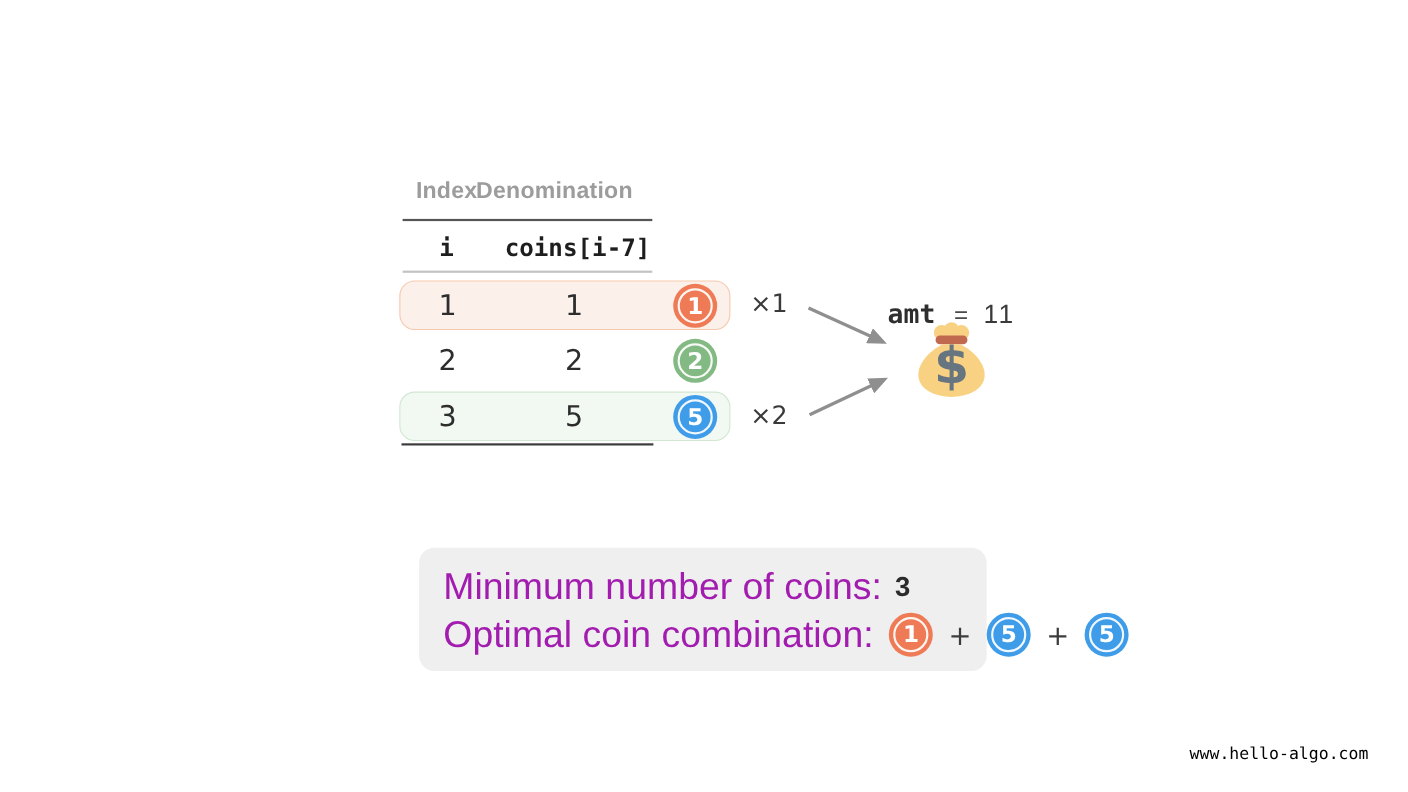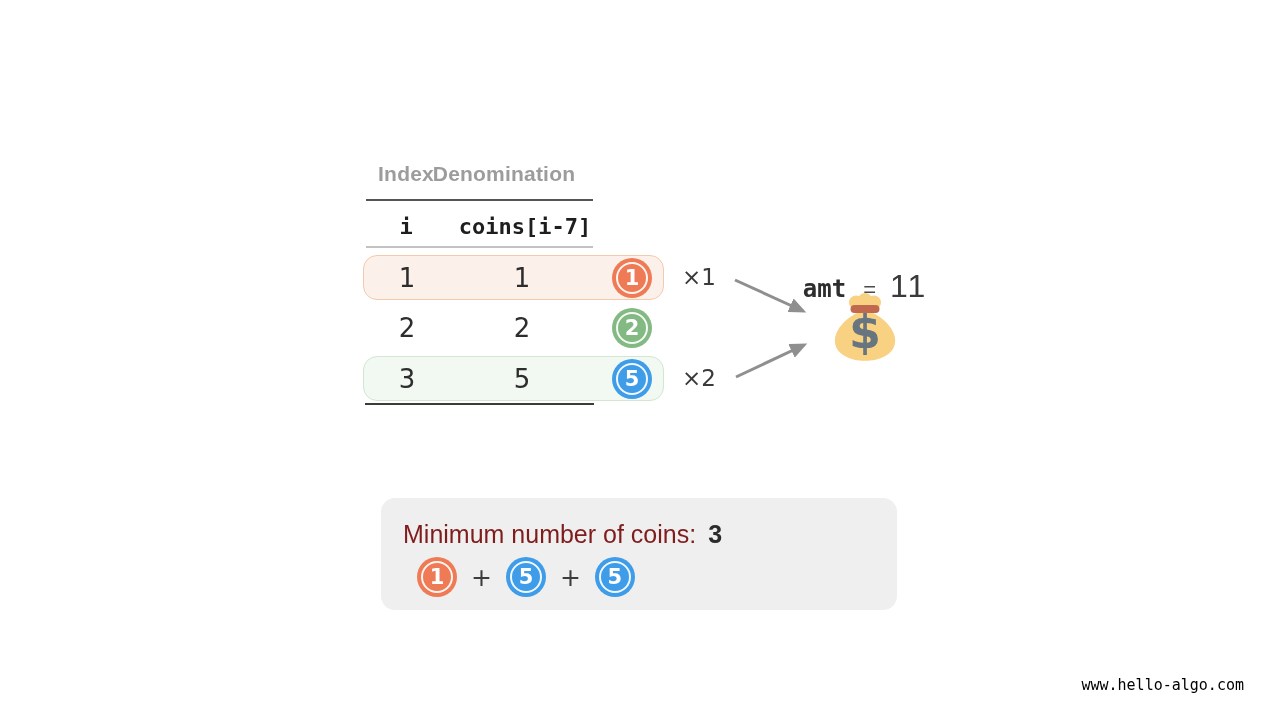--- a/index.html
+++ b/index.html
@@ -54,31 +54,31 @@
 
   
   .mult { font-family:"DejaVu Sans", sans-serif; font-size:23px; color:#3A3A3A; }
   .target-title { font-size:24px; color:#3D3D3D; }
   .target-eq { display:flex; align-items:baseline; }
   .amt-var {
     font-family:"DejaVu Sans Mono", monospace; font-weight:bold;
     font-size:24px; color:#2E2E2E;
   }
   .amt-eq  { font-size:22px; color:#4A4A4A; margin:0 14px 0 17px; }
-  .amt-val { font-size:32px; color:#3A3A3A; letter-spacing:2px; }
+  .amt-val { font-size:24px; color:#3A3A3A; letter-spacing:2px; }
 
   
   .summary {
     position:absolute; left:381px; top:498px; width:516px; height:112px;
     border-radius:14px;
   }
   .sline { position:absolute; left:403px; display:flex; align-items:center; }
   .sline-1 { top:534px; transform:translateY(-50%); }
   .sline-2 { top:577px; transform:translateY(-50%); }
-  .stext { font-size:25px; color:#7f1d1d; }
+  .stext { font-size:34px; color:#a21caf; }
   .svalue { font-size:25px; font-weight:bold; color:#2B2B2B; margin-left:12px; }
   .sline-2 .coin { margin-left:14px; }
   .plus {
     font-family:"DejaVu Sans", sans-serif; font-size:25px; font-weight:500;
     color:#3C3C3C; margin-left:14px;
   }
 
   .watermark {
     position:absolute; right:36px; top:676px;
     font-family:"DejaVu Sans Mono", monospace; font-size:15px; color:#000000;
@@ -155,20 +155,21 @@
     <text x="40" y="58" text-anchor="middle" font-family="DejaVu Sans, sans-serif" font-size="46" font-weight="bold" fill="#66757F" style="fill: rgb(102, 117, 127);">$</text>
   </svg>
 
   <div class="summary" style="background-color: rgb(239, 239, 239);">
   </div>
   <div class="sline sline-1">
     <span class="stext">Minimum number of coins:</span>
     <span class="svalue">3</span>
   </div>
   <div class="sline sline-2">
+    <span class="stext">Optimal coin combination:</span>
     <div class="coin" style="background-color: rgb(238, 123, 85);">
       <span class="coin-num">1</span>
     </div>
     <span class="plus">+</span>
     <div class="coin" style="background-color: rgb(62, 156, 233);">
       <span class="coin-num">5</span>
     </div>
     <span class="plus">+</span>
     <div class="coin" style="background-color: rgb(62, 156, 233);">
       <span class="coin-num">5</span>

